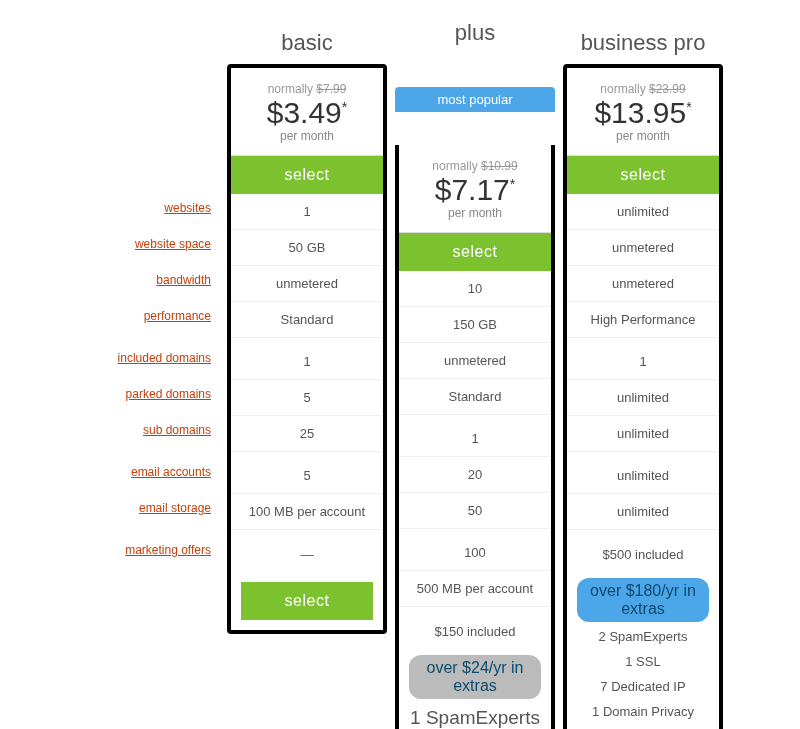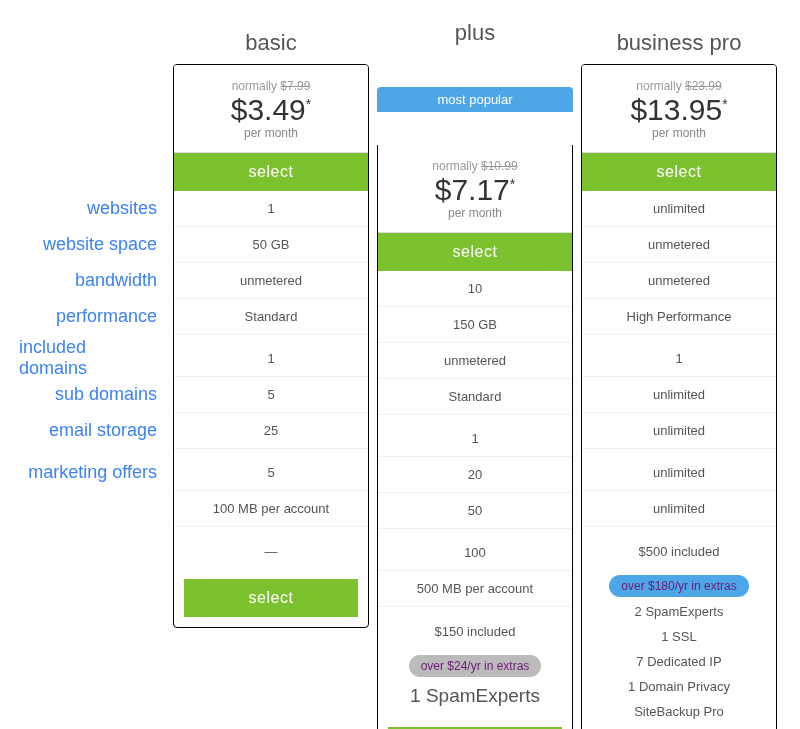--- a/index.html
+++ b/index.html
@@ -28,29 +28,30 @@
       width: 150px;
       padding-top: 170px;
       flex-shrink: 0;
     }
     .label-row {
       height: 36px;
       display: flex;
       align-items: center;
       justify-content: flex-end;
       padding-right: 12px;
-      color: #3b82f6;
-      font-size: 18px;
+      color: #c2410c;
+      font-size: 12px;
+      text-decoration: underline;
     }
     .label-row.section-gap {
       margin-top: 6px;
     }
     
     .plan-col {
-      width: 196px;
+      width: 160px;
       flex-shrink: 0;
       margin: 0 4px;
       display: flex;
       flex-direction: column;
       align-items: stretch;
     }
     .plan-col.featured {
       margin-top: -10px;
       gap: 33px;
     }
@@ -63,21 +64,21 @@
     }
     .most-popular-badge {
       background: #4da6e8;
       color: #fff;
       text-align: center;
       font-size: 13px;
       padding: 5px 12px;
       border-radius: 4px 4px 0 0;
     }
     .plan-box {
-      border: 1px solid #000000;
+      border: 4px solid #000000;
       border-radius: 4px;
       overflow: hidden;
       display: flex;
       flex-direction: column;
     }
     .plan-col.featured .plan-box {
       border-top: none;
       border-radius: 0 0 4px 4px;
     }
     .price-section {
@@ -142,25 +143,25 @@
     
     .extras-section {
       padding: 6px 10px;
       display: flex;
       flex-direction: column;
       align-items: center;
       gap: 4px;
     }
     .extras-badge {
       background: #bbb;
-      color: #701a75;
+      color: #0c4a6e;
       border-radius: 12px;
-      font-size: 12px;
+      font-size: 16px;
       padding: 4px 12px;
-      text-align: left;
+      text-align: center;
     }
     .extras-badge.blue {
       background: #4da6e8;
     }
     .spam-row {
       font-size: 19px;
       color: #555;
       text-align: center;
       padding: 4px 0;
     }
@@ -179,21 +180,23 @@
 
 <div class="page-wrapper">
   <div class="pricing-table">
 
     <div class="labels-col">
       <div class="label-row">websites</div>
       <div class="label-row">website space</div>
       <div class="label-row">bandwidth</div>
       <div class="label-row">performance</div>
       <div class="label-row section-gap">included domains</div>
+      <div class="label-row">parked domains</div>
       <div class="label-row">sub domains</div>
+      <div class="label-row section-gap">email accounts</div>
       <div class="label-row">email storage</div>
       <div class="label-row section-gap">marketing offers</div>
     </div>
 
     <div class="plan-col">
       <div class="plan-name">basic</div>
       <div class="plan-box">
         <div class="price-section">
           <div class="normally">
             <span>normally</span> <s>$7.99</s>

